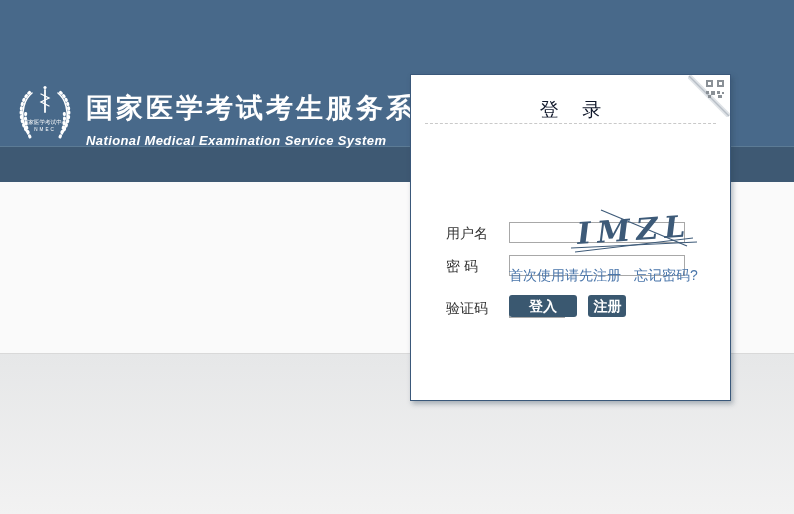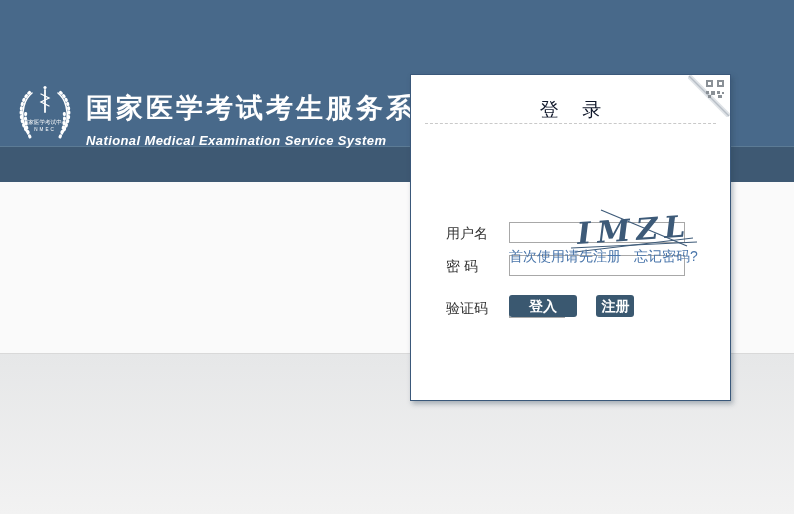--- a/index.html
+++ b/index.html
@@ -35,32 +35,32 @@
   .panel-sep{position:absolute;top:48px;left:14px;right:14px;border-top:1px dashed #c9c9c9;}
 
   .form-label{position:absolute;left:35px;font-size:14px;color:#333333;}
   .txt-input{
     position:absolute;left:98px;width:168px;height:19px;
     border:1px solid #a8a8a8;background:#ffffff;font-size:13px;padding:0 3px;box-sizing:content-box;
   }
   .captcha-input{width:48px;}
   .captcha-img{position:absolute;left:156px;top:127px;width:136px;height:54px;cursor:pointer;}
 
-  .links-row{position:absolute;left:98px;top:173px;font-size:14px;}
+  .links-row{position:absolute;left:98px;top:192px;font-size:14px;}
   .links-row a{color:#4a76ab;text-decoration:none;}
   .link-gap{display:inline-block;width:13px;}
 
   .btn-row{position:absolute;left:98px;top:220px;}
   .btn{
     display:inline-block;border:none;background:#3a5870;color:#ffffff;
     font-size:14px;font-weight:bold;font-family:inherit;
     height:22px;line-height:22px;border-radius:3px;cursor:pointer;
     padding:0;text-align:center;vertical-align:top;
   }
-  .btn-login{width:68px;margin-right:15px;}
+  .btn-login{width:68px;margin-right:7px;}
   .btn-register{width:38px;}
 
   .copyright{position:absolute;right:12px;bottom:9px;font-size:12.5px;color:#9aa3ab;}
 </style>
 </head>
 <body>
 
 <div class="band-header"></div>
 <div class="band-sub"></div>
 <div class="band-light"></div>

